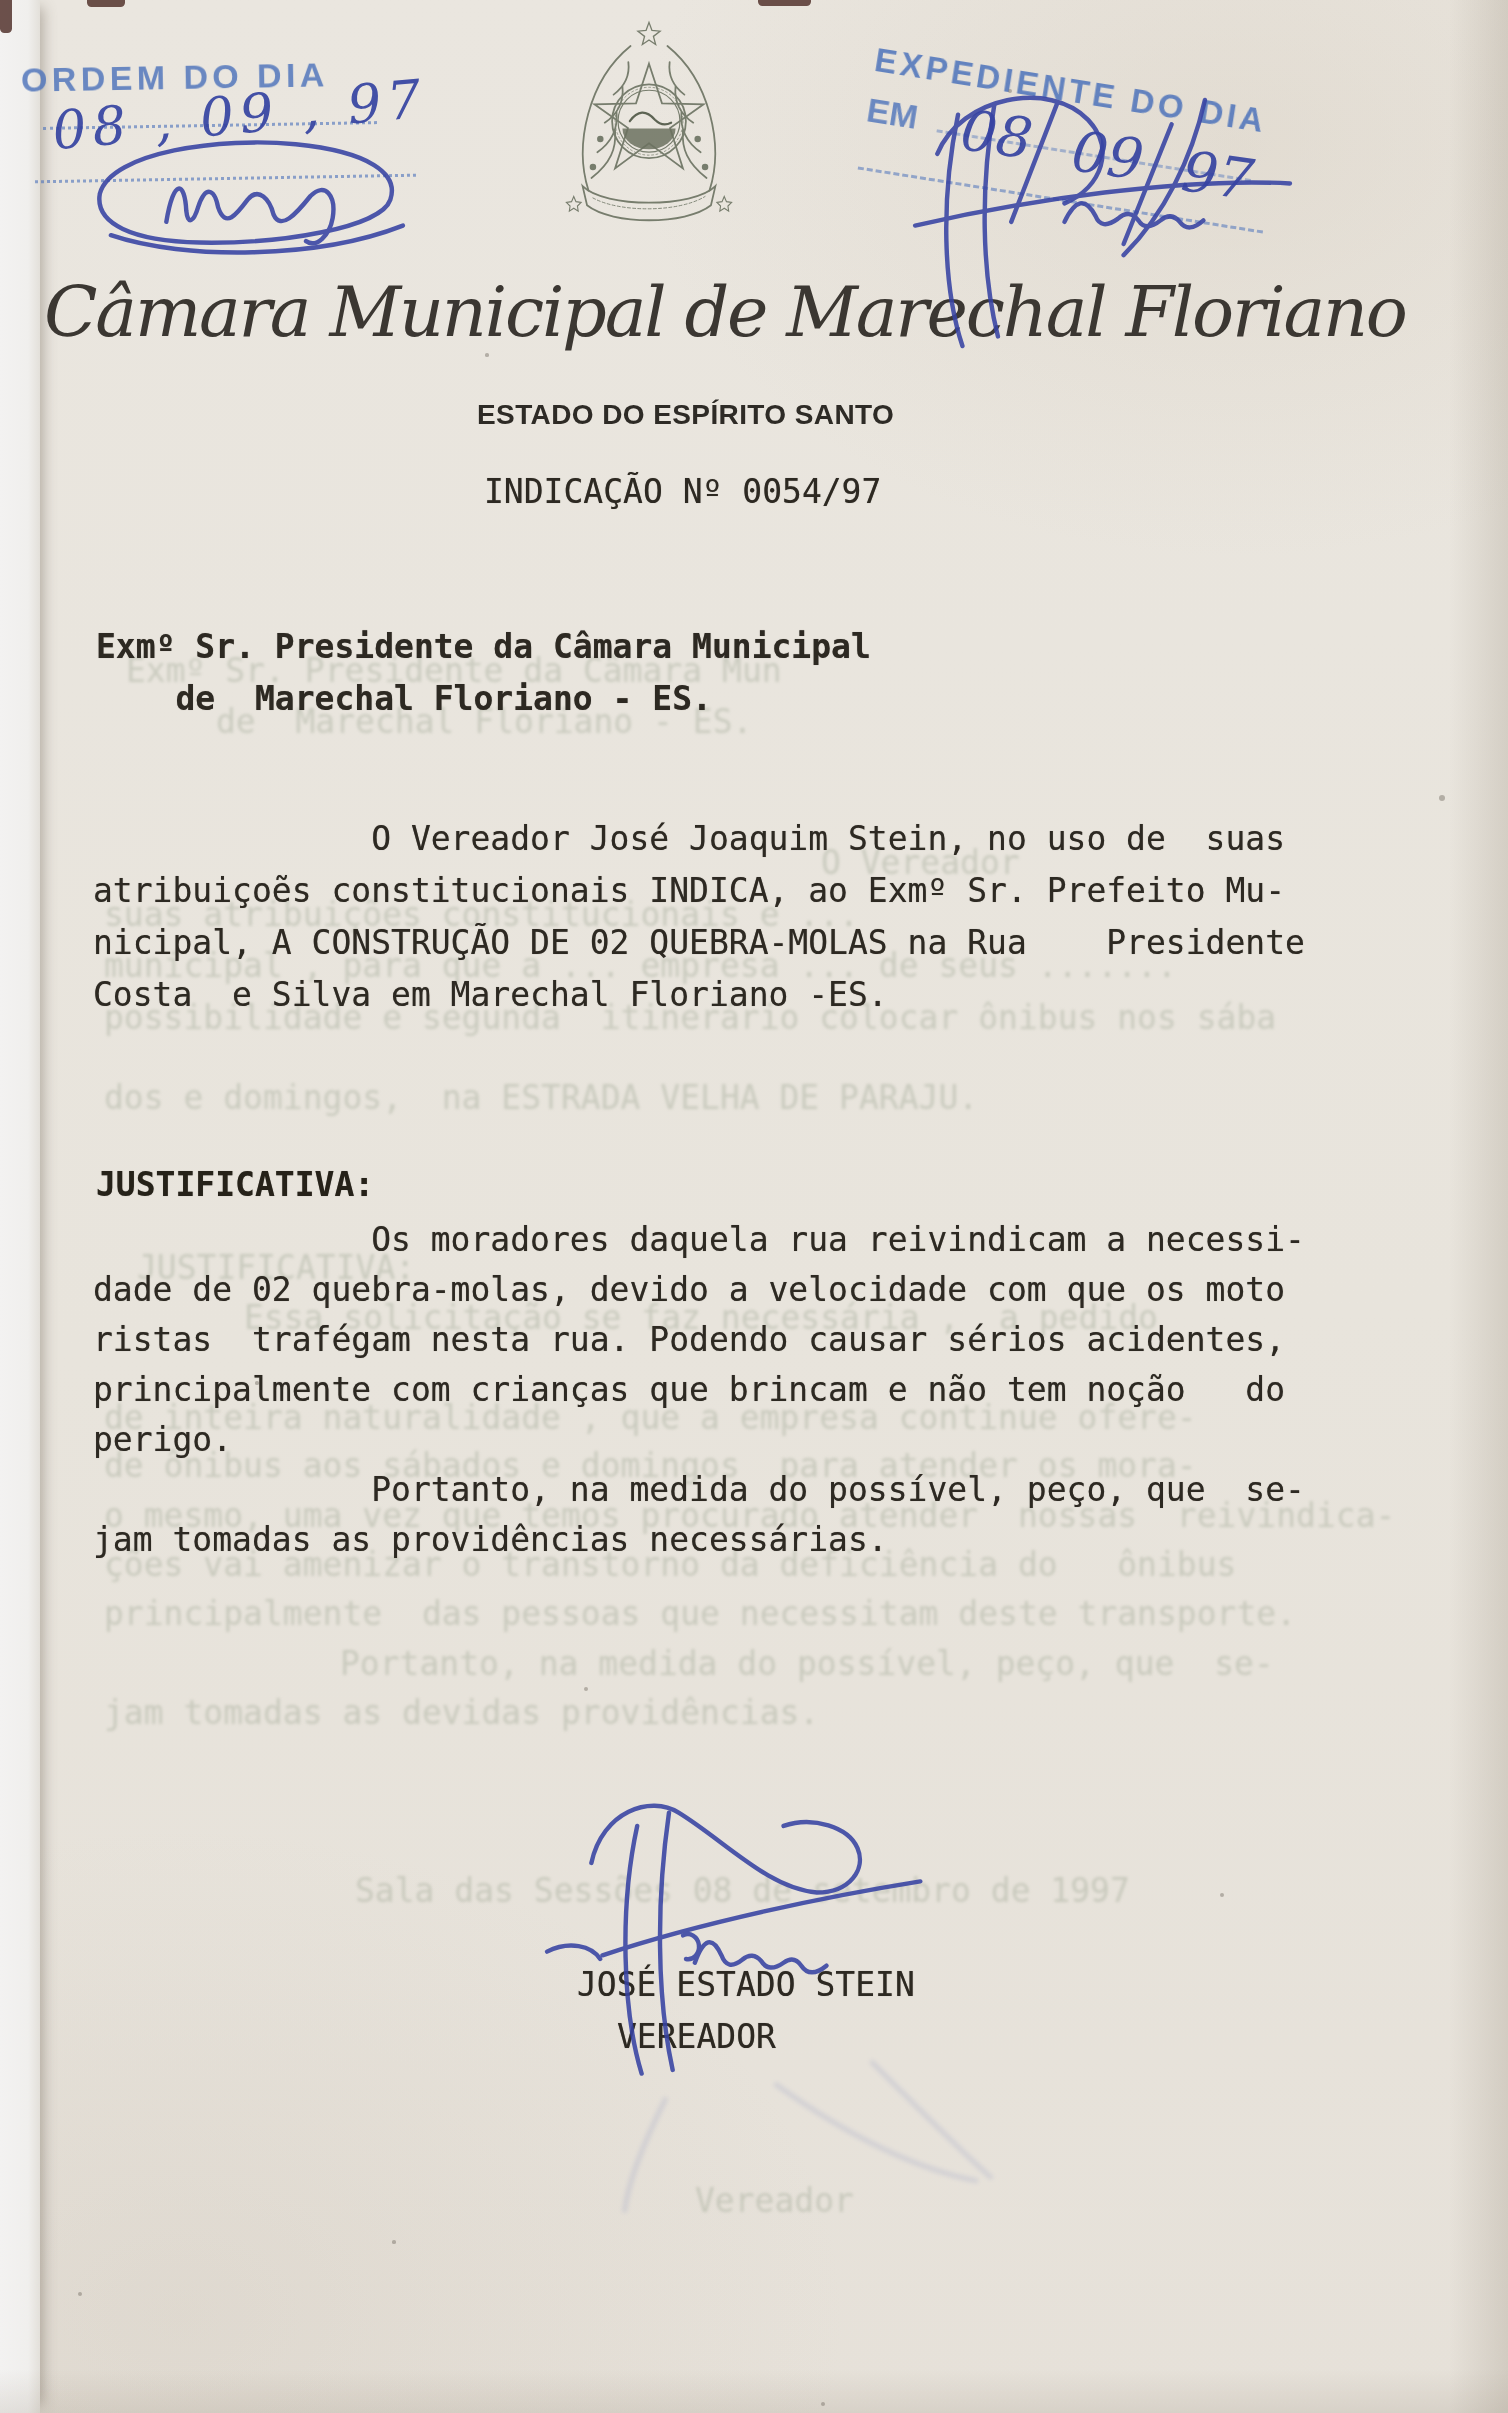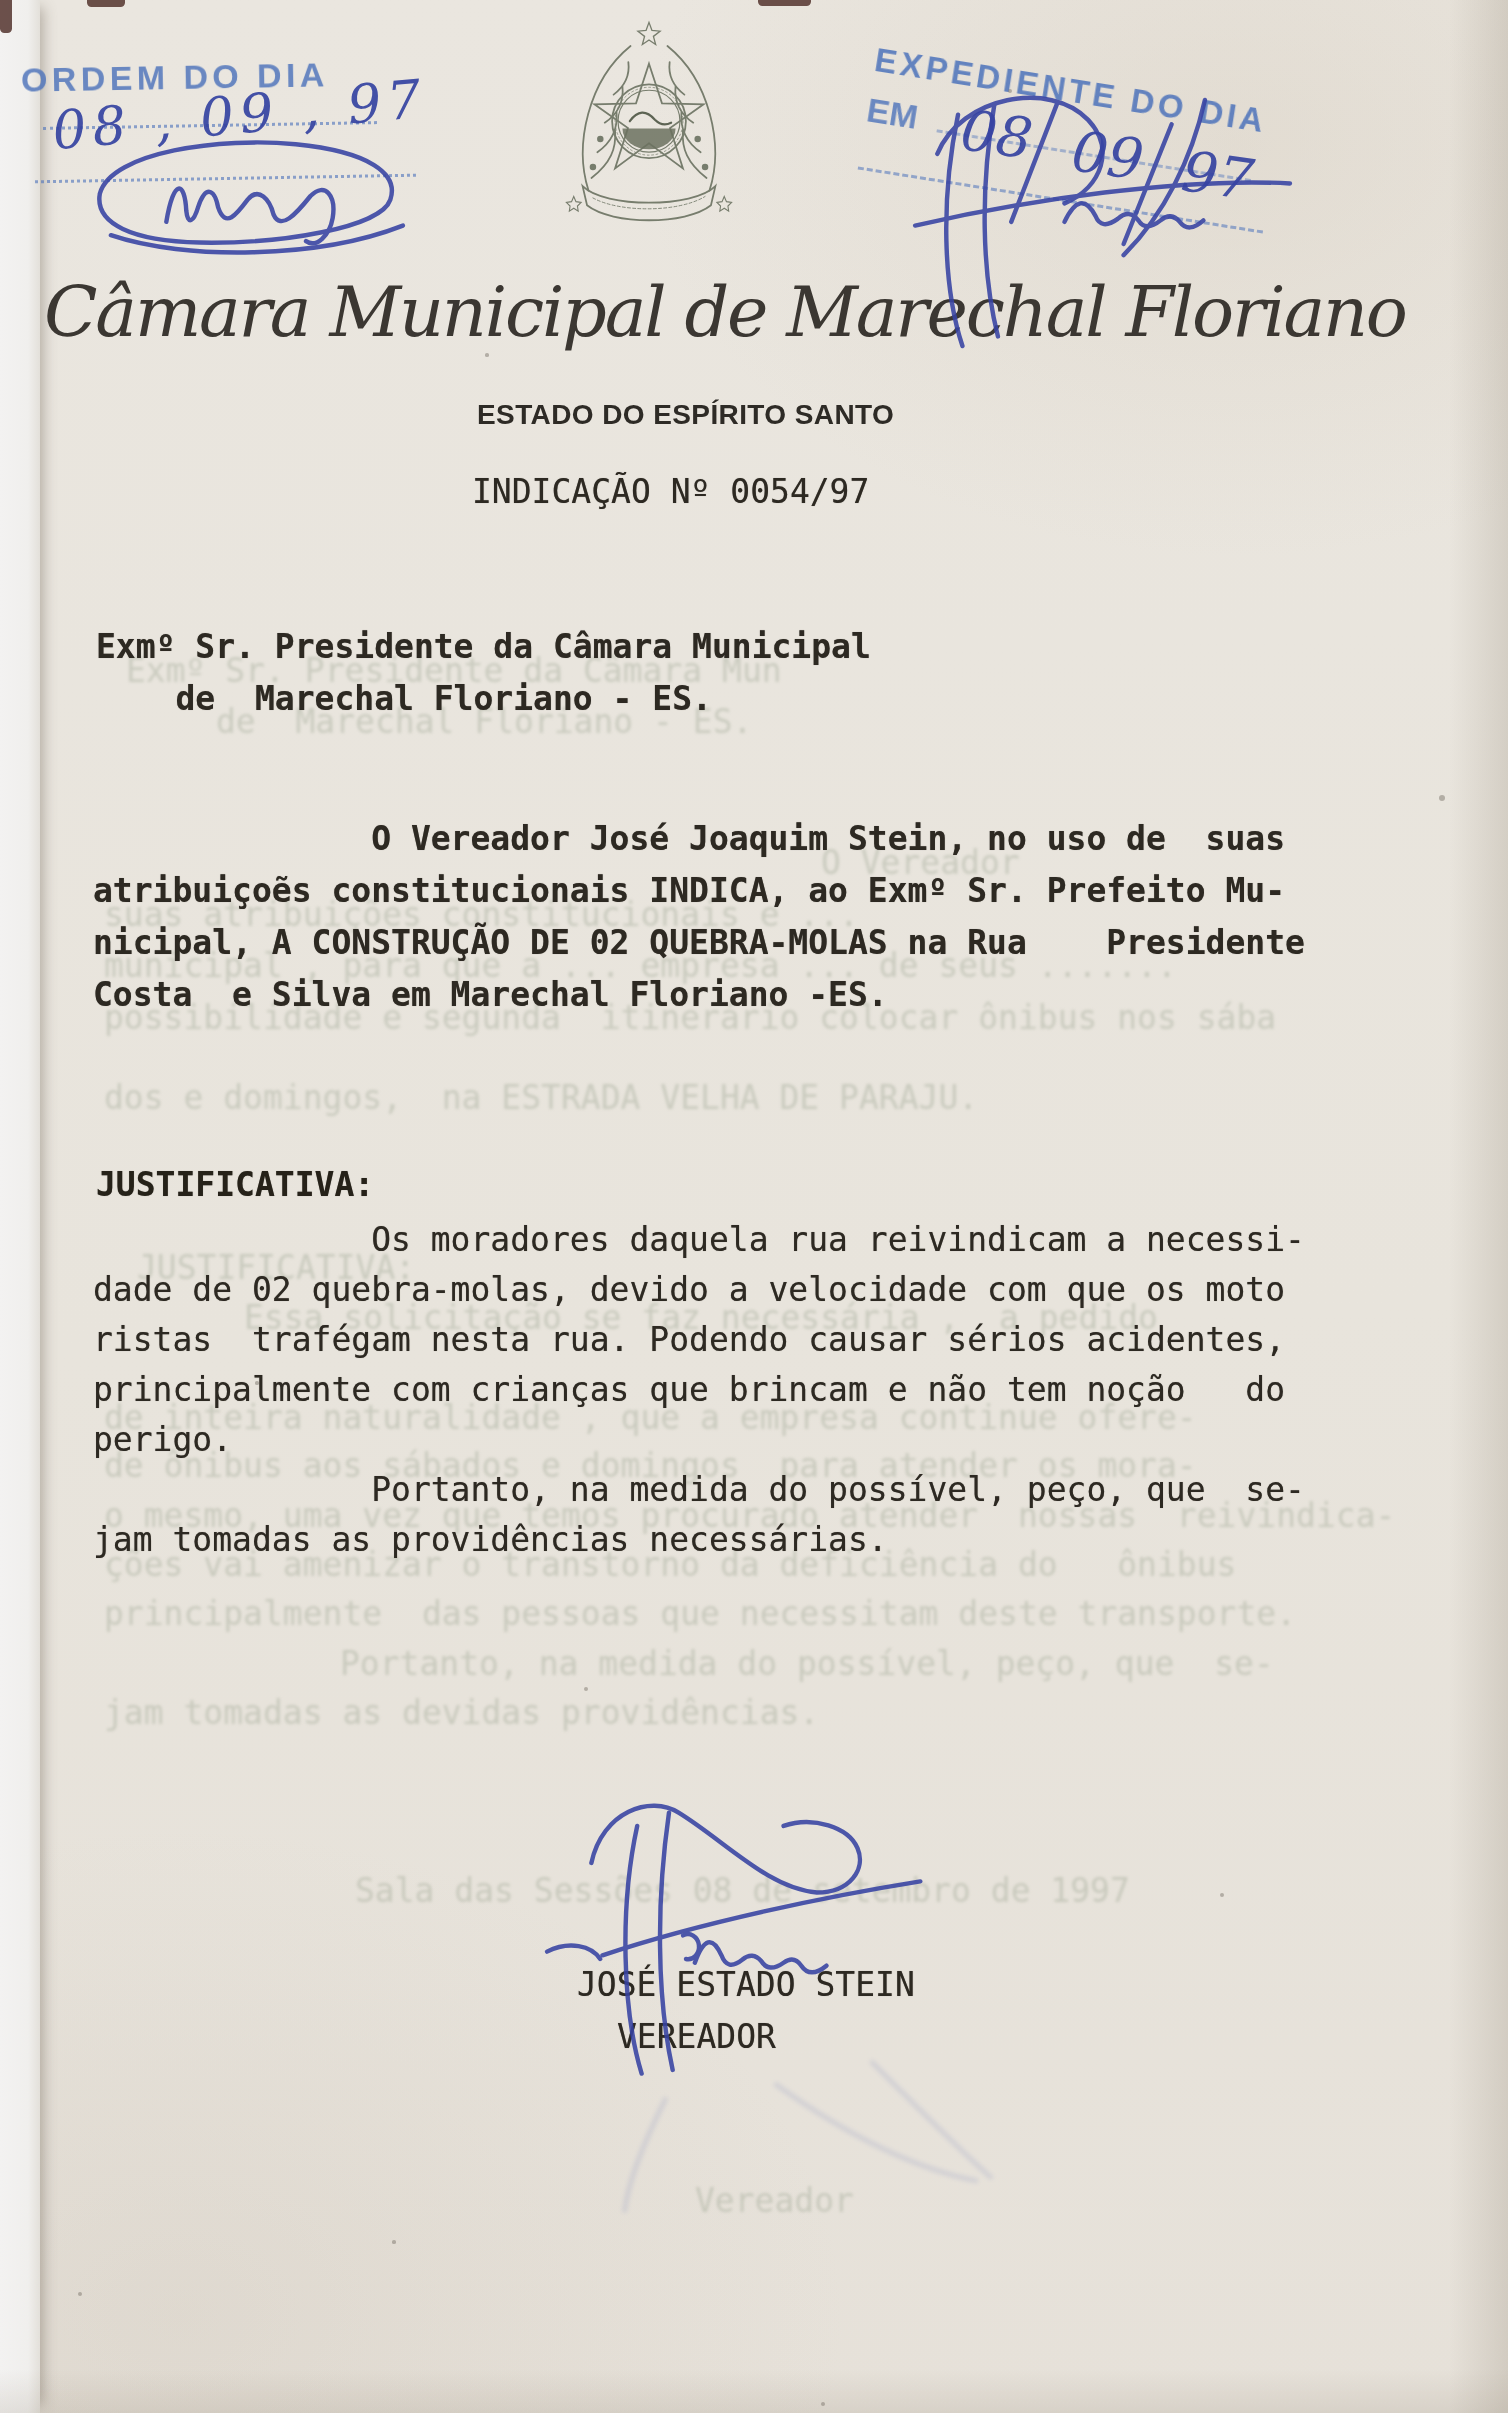--- a/index.html
+++ b/index.html
@@ -29,23 +29,23 @@
   .hand{font-family:"DejaVu Serif","Liberation Serif",serif;font-style:italic;color:#3240a0;opacity:.9;}
   #tl-date{left:52px;top:84px;font-size:53px;letter-spacing:6px;transform:rotate(-5deg);}
   .tr-digit{font-size:56px;}
   
   #script-title{left:44px;top:271px;width:1257px;font-family:"DejaVu Serif","Liberation Serif",serif;
     font-style:italic;font-size:70px;letter-spacing:-2.2px;color:#3b3732;white-space:nowrap;}
   #state-line{left:477px;top:399px;font-family:"Liberation Sans",sans-serif;font-weight:bold;
     font-size:28px;letter-spacing:0.4px;color:#2e2b26;}
   
   .typed{white-space:pre;font-size:33px;color:#2d2922;text-shadow:0 0 0.7px rgba(45,41,34,.55);}
-  #doc-title{left:472px;top:472px;}
+  #doc-title{left:484px;top:472px;}
   #addressee{left:96px;top:621px;line-height:52px;font-weight:bold;}
-  #body-block{left:93px;top:813px;line-height:52px;font-weight:bold;}
+  #body-block{left:93px;top:813px;line-height:52px;}
   #just-label{left:96px;top:1165px;font-weight:bold;color:#262219;}
   #just-block{left:93px;top:1215px;line-height:50px;}
   #closing{left:353px;top:1718px;}
   #sig-name{left:577px;top:1965px;}
   #sig-title{left:617px;top:2017px;}
   
   .ghost{position:absolute;white-space:pre;font-size:33px;color:#8f9a85;opacity:.34;filter:blur(1.5px);}
   .speck{position:absolute;border-radius:50%;background:#7d776d;opacity:.5;}
 </style>
 </head>

